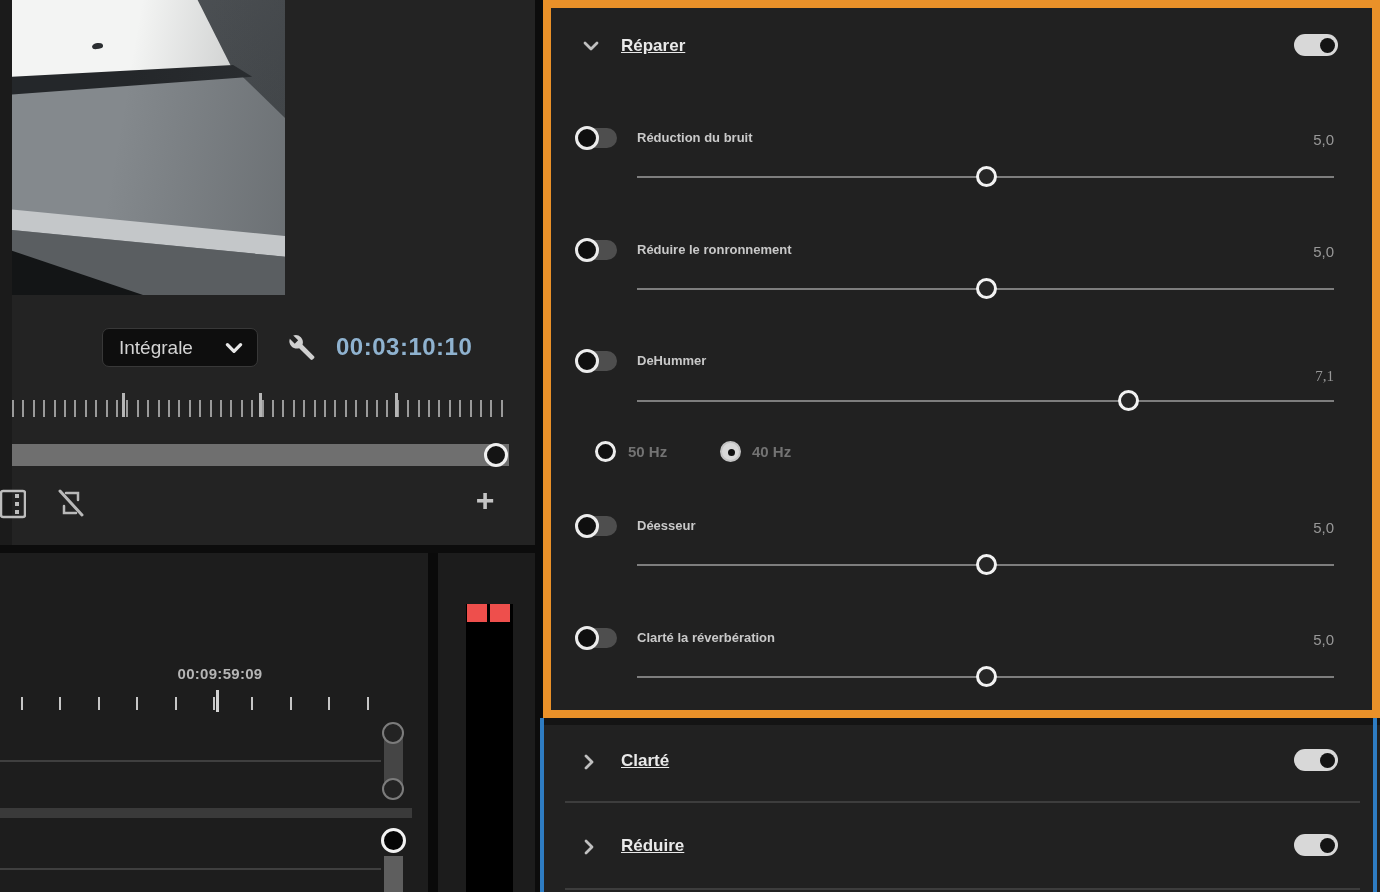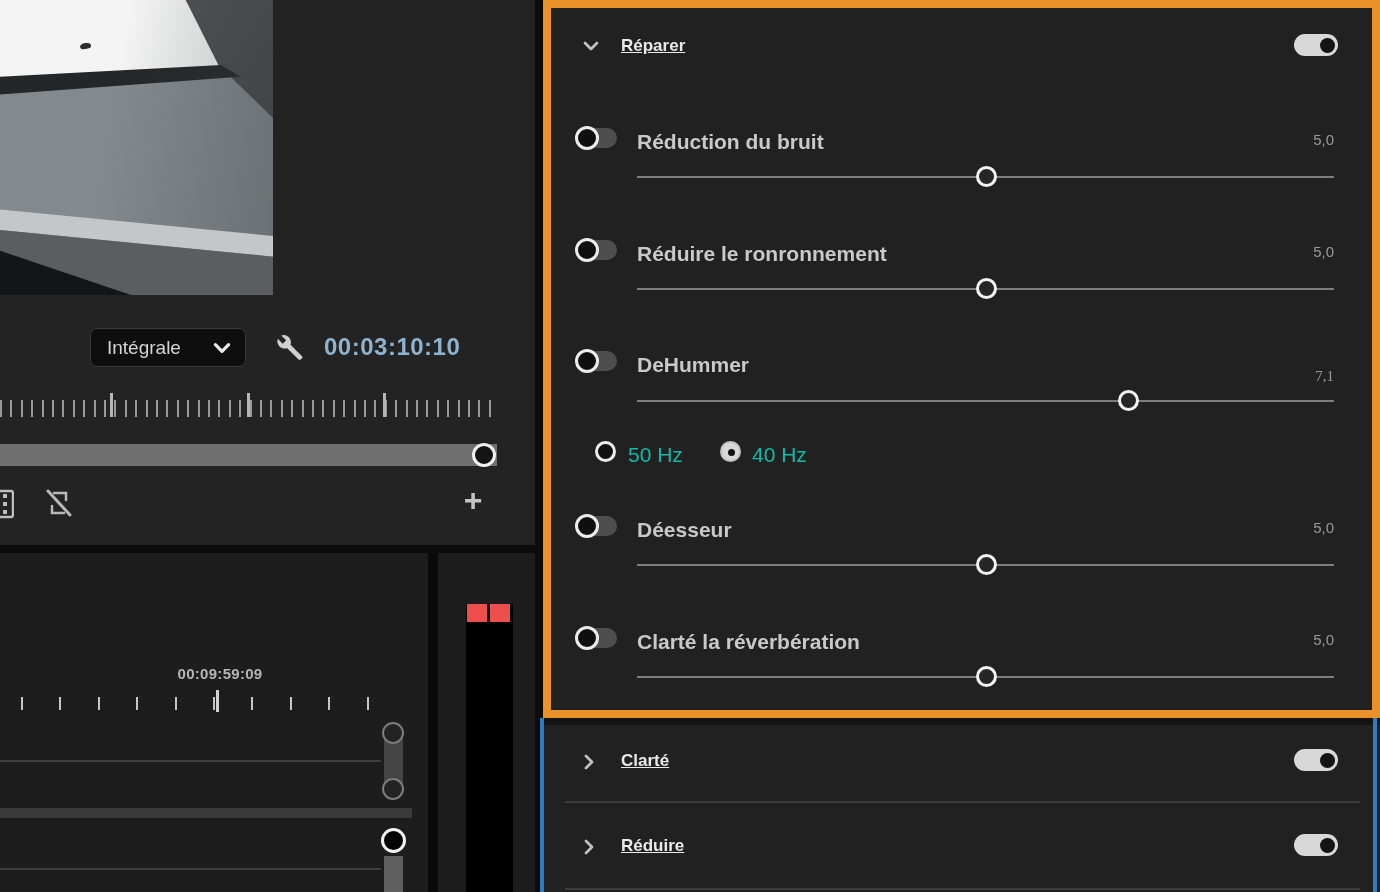--- a/index.html
+++ b/index.html
@@ -6,21 +6,21 @@
   html,body { background:#111; }
   .app {
     position:relative; width:1380px; height:892px; overflow:hidden;
     background:#1b1b1b;
     font-family:"Liberation Sans", sans-serif;
     -webkit-font-smoothing:antialiased;
   }
   .abs { position:absolute; }
 
   
-  .pm { left:0; top:0; width:624px; height:553px; background:#232323; }
+  .pm { left:12px; top:0; width:624px; height:553px; background:#232323; }
   .video { left:0; top:0; width:273px; height:295px; background:#84898d; overflow:hidden; }
   .video .sky      { position:absolute; inset:0; background:#f3f4f3; clip-path:polygon(0 0,70% 0,81% 23%,0 27%); }
   .video .darkcorner{ position:absolute; inset:0; background:linear-gradient(135deg,#55595d,#3c4043); clip-path:polygon(68% 0,100% 0,100% 40%,80% 22%); }
   .video .band     { position:absolute; inset:0; background:#24272a; clip-path:polygon(0 26%,81% 22%,88% 26%,0 32%); }
   .video .road     { position:absolute; inset:0; background:linear-gradient(100deg,transparent 40%,rgba(60,64,67,.35)); }
   .video .stripe   { position:absolute; inset:0; background:#c4c7c9; clip-path:polygon(0 71%,100% 80%,100% 87%,0 78%); }
   .video .dash     { position:absolute; inset:0; background:#5a5e61; clip-path:polygon(0 78%,100% 87%,100% 100%,0 100%); }
   .video .corner   { position:absolute; inset:0; background:#131516; clip-path:polygon(0 85%,48% 100%,0 100%); }
   .video .bird     { position:absolute; left:80px; top:43px; width:11px; height:6px; background:#2b2e31; border-radius:50% 50% 40% 40%; transform:rotate(-8deg); }
 
@@ -70,39 +70,39 @@
   .clip1 { left:467px; } .clip2 { left:490px; }
 
   
   .es { left:543px; top:0; width:837px; height:892px; background:#212121; }
   .es-darkstrip { left:543px; top:718px; width:837px; height:7px; background:#141414; }
   .blue-edge-l { left:540px; top:718px; width:4px; height:174px; background:#2e7cc2; }
   .blue-edge-r { left:1373px; top:718px; width:4px; height:174px; background:#2e7cc2; }
   .hilite { left:543px; top:0; width:837px; height:718px; border:8px solid #ea9129; pointer-events:none; z-index:5; }
 
   .sec-title { color:#e9e9e9; font-size:17px; font-weight:bold;text-decoration:underline; }
-  .row-label { color:#c9c9c9; font-size:21px; font-weight:600; }
+  .row-label { color:#c9c9c9; font-size:13px; font-weight:600; }
   .row-value { color:#989898; font-size:15px; width:100px; text-align:right; }
 
   .tog { width:44px; height:22px; border-radius:11px; }
   .tog-on  { background:#d8d8d8; }
   .tog-on .knob { position:absolute; right:3px; top:3.5px; width:15px; height:15px; border-radius:50%; background:#141414; }
   .tog-off { background:#4e4e4e; width:40px; height:20px; border-radius:10px; }
   .tog-off .knob { position:absolute; left:-2px; top:-2px; width:24px; height:24px; border-radius:50%;
     border:3.5px solid #ececec; background:#0f0f0f; }
 
   .slider { left:637px; width:697px; height:21px; }
   .slider .track { position:absolute; left:0; right:0; top:9.5px; height:2px; background:#7e7e7e; }
   .slider .thumb { position:absolute; top:0; width:21px; height:21px; border-radius:50%;
     border:3px solid #f2f2f2; background:#262626; margin-left:-10px; }
 
   .radio { width:21px; height:21px; border-radius:50%; border:3.5px solid #ececec; background:#101010; }
   .radio-sel { width:21px; height:21px; border-radius:50%; background:#d9d9d9; border:2px solid #c4c4c4; }
   .radio-sel .dot { position:absolute; left:6px; top:6px; width:7px; height:7px; border-radius:50%; background:#111; }
-  .radio-label { color:#14b8a6; font-size:21px; font-weight:400; }
+  .radio-label { color:#737373; font-size:15px; font-weight:700; }
 
   .divider { height:1.5px; background:#3d3d3d; left:565px; width:795px; }
 
   svg { display:block; }
 </style>
 </head>
 <body>
 
 <div class="app">
 

